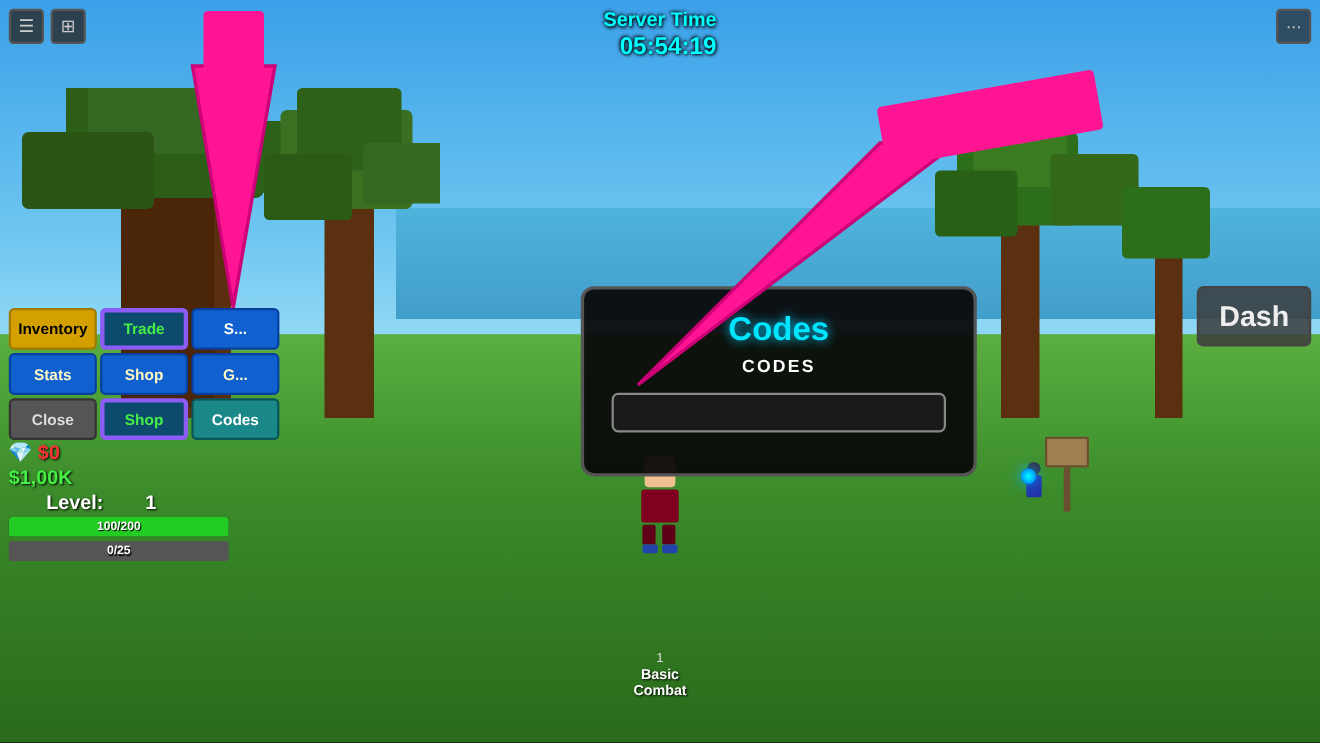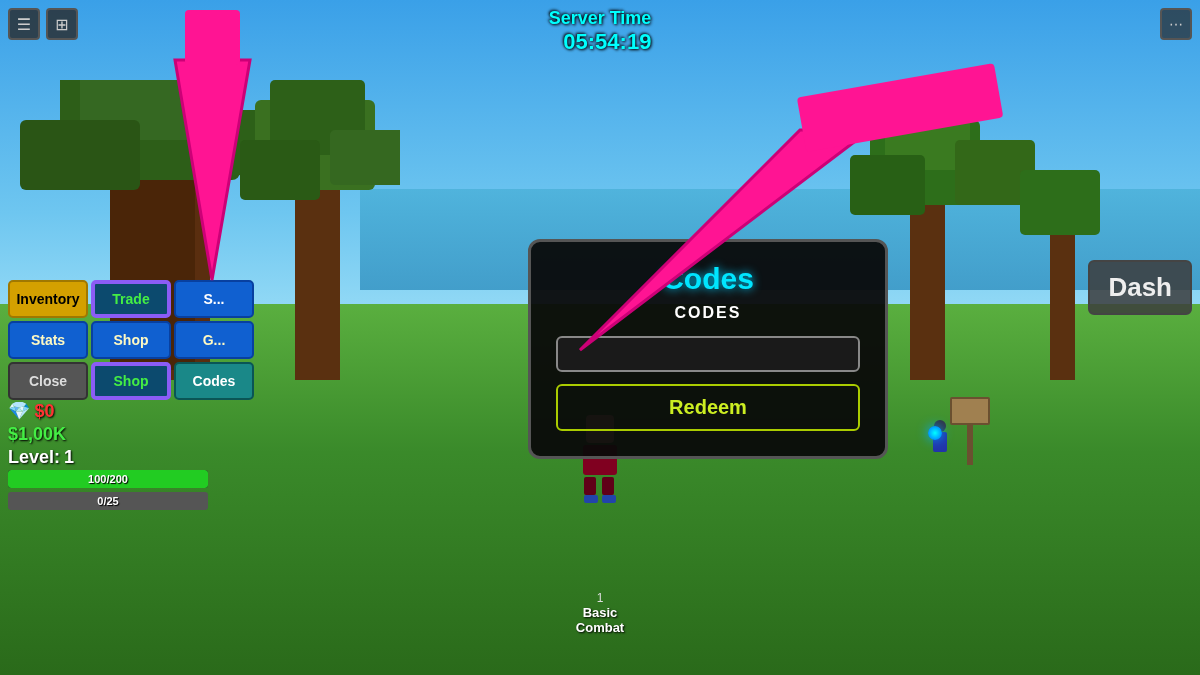--- a/index.html
+++ b/index.html
@@ -203,21 +203,21 @@
       margin-bottom: 2px;
     }
 
     .diamond-icon {
       color: #ff3366;
       font-size: 18px;
     }
 
     .stat-value-red { color: #ff3333; font-size: 18px; font-weight: bold; text-shadow: 1px 1px 2px #000; }
     .stat-value-green { color: #44ee44; font-size: 18px; font-weight: bold; text-shadow: 1px 1px 2px #000; }
-    .level-text { color: #ffffff; font-size: 18px; font-weight: bold; text-shadow: 1px 1px 2px #000; }
+    .level-text { color: #ffffff; font-size: 18px; font-weight: bold; text-shadow: 1px 1px 2px #000; margin-left: 34px; }
 
     
     .bars-area {
       position: absolute;
       top: 470px;
       left: 8px;
       width: 200px;
     }
 
     .bar-container {
@@ -558,21 +558,20 @@
       <div class="bar-fill bar-stamina-fill"></div>
       <span class="bar-text">0/25</span>
     </div>
   </div>
 </div>
 
 <div class="codes-modal">
   <div class="codes-title">Codes</div>
   <div class="codes-subtitle">CODES</div>
   <div class="codes-input-area"></div>
-  <button class="redeem-btn">Redeem</button>
 </div>
 
 <div class="right-buttons">
   <button class="action-btn">Dash</button>
 </div>
 
 <div class="bottom-hud">
   <div class="bottom-slot-number">1</div>
   <div class="bottom-slot-label" style="white-space:pre-line">Basic
 Combat</div>

